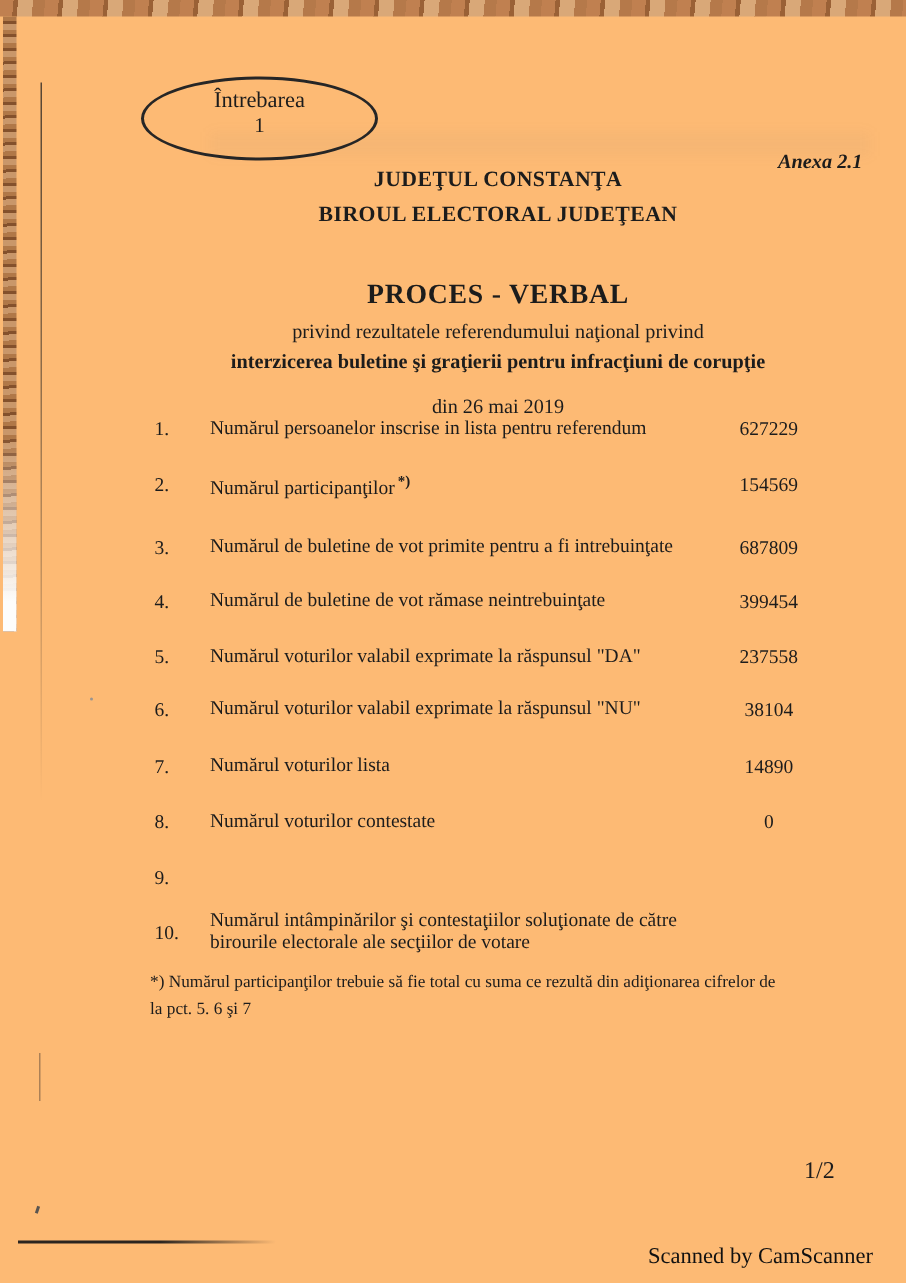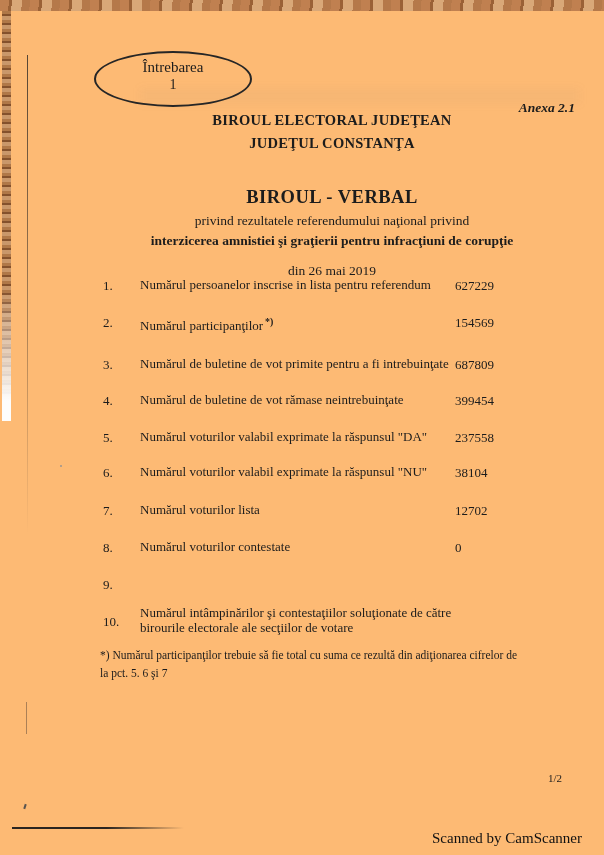--- a/index.html
+++ b/index.html
@@ -77,29 +77,29 @@
   .doc-title { font-size: 18.5px; font-weight: bold; letter-spacing: 0.5px; line-height: 22px; }
   .doc-sub1  { font-size: 13.5px; line-height: 20px; margin-top: 3px; }
   .doc-sub2  { font-size: 13.5px; font-weight: bold; line-height: 20px; }
   .doc-sub3  { font-size: 13.5px; line-height: 20px; margin-top: 10px; }
   .row {
     position: absolute; left: 103px; width: 470px; height: 32px;
     font-size: 13px;
   }
   .row .no    { position: absolute; left: 0;    top: 0; }
   .row .label { position: absolute; left: 37px; top: 0; width: 340px; line-height: 14.5px; }
-  .row .value { position: absolute; left: 352px; top: 0; width: 115px; }
+  .row .value { position: absolute; left: 352px; top: 0; width: 115px; text-align: center; }
   .row sup.marker { font-weight: bold; font-size: 10px; vertical-align: 5px; margin-left: 2px; }
   .row.tall .no { top: 8px; }
   .footnote {
     position: absolute; left: 100px; top: 646px; width: 420px;
     font-size: 11.5px; line-height: 18px;
   }
   .page-num {
-    position: absolute; left: 548px; top: 772px; font-size: 11px;
+    position: absolute; left: 536px; top: 772px; font-size: 16px;
   }
   .scanner-credit {
     position: absolute; right: 22px; top: 830px;
     font-size: 15px; color: #111;
   }
 </style>
 </head>
 <body>
 
 <div class="page">
@@ -114,28 +114,28 @@
   <div class="smudge"></div>
 
   <div class="question-oval">
     <span class="q-line1">Întrebarea</span>
     <span class="q-line2">1</span>
   </div>
 
   <div class="annex">Anexa 2.1</div>
 
   <div class="bureau">
+    <div>JUDEŢUL CONSTANŢA</div>
     <div>BIROUL ELECTORAL JUDEŢEAN</div>
-    <div>JUDEŢUL CONSTANŢA</div>
   </div>
 
   <div class="title-block">
-    <div class="doc-title">BIROUL - VERBAL</div>
+    <div class="doc-title">PROCES - VERBAL</div>
     <div class="doc-sub1">privind rezultatele referendumului naţional privind</div>
-    <div class="doc-sub2">interzicerea amnistiei şi graţierii pentru infracţiuni de corupţie</div>
+    <div class="doc-sub2">interzicerea buletine şi graţierii pentru infracţiuni de corupţie</div>
     <div class="doc-sub3">din 26 mai 2019</div>
   </div>
 
   <div class="row" style="top:278px">
     <span class="no">1.</span>
     <span class="label">Numărul persoanelor inscrise in lista pentru referendum</span>
     <span class="value">627229</span>
   </div>
   <div class="row" style="top:315px">
     <span class="no">2.</span>
@@ -158,21 +158,21 @@
     <span class="value">237558</span>
   </div>
   <div class="row" style="top:465px">
     <span class="no">6.</span>
     <span class="label">Numărul voturilor valabil exprimate la răspunsul "NU"</span>
     <span class="value">38104</span>
   </div>
   <div class="row" style="top:503px">
     <span class="no">7.</span>
     <span class="label">Numărul voturilor lista</span>
-    <span class="value">12702</span>
+    <span class="value">14890</span>
   </div>
   <div class="row" style="top:540px">
     <span class="no">8.</span>
     <span class="label">Numărul voturilor contestate</span>
     <span class="value">0</span>
   </div>
   <div class="row" style="top:577px">
     <span class="no">9.</span>
     <span class="value"></span>
   </div>

